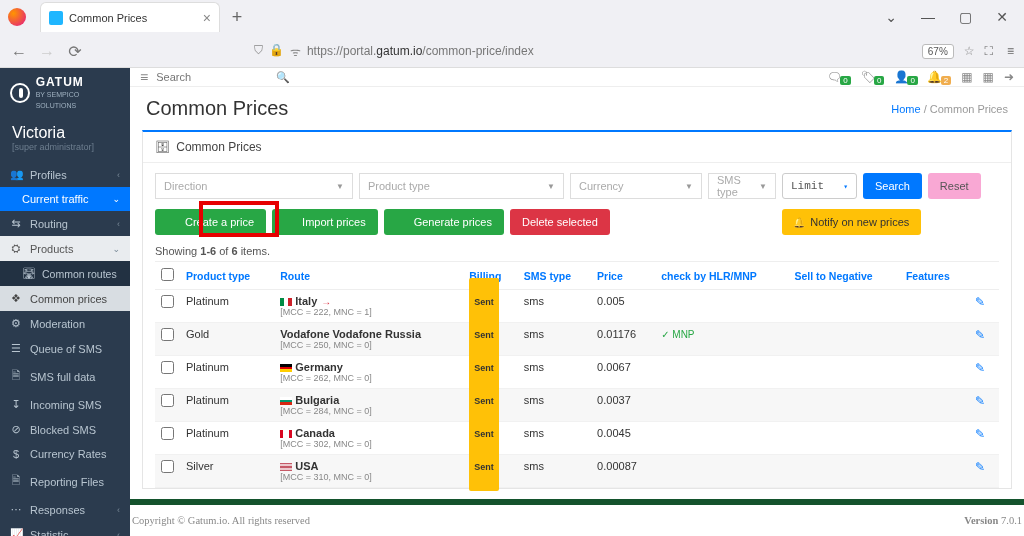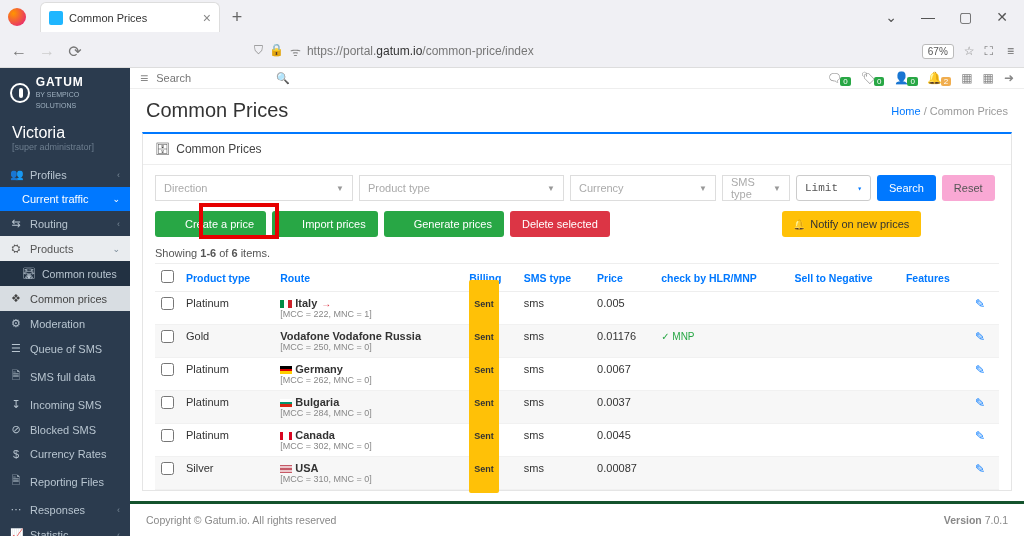--- a/index.html
+++ b/index.html
@@ -64,21 +64,21 @@
 .breadcrumb a { color: #0078ff; text-decoration: none; }
 
 .card { margin: 0 12px 10px; border: 1px solid #e5e5e5; border-top: 2px solid #0078ff; padding: 0; }
 .card-head { padding: 8px 12px; display: flex; align-items: center; gap: 6px; font-size: 12px; color: #444; border-bottom: 1px solid #eee; }
 
 .filters { display: flex; gap: 6px; padding: 10px 12px; }
 .sel { height: 26px; border: 1px solid #ddd; background: #fff; display: flex; align-items: center; padding: 0 8px; color: #aaa; font-size: 11px; position: relative; cursor: pointer; }
 .sel .caret { margin-left: auto; font-size: 8px; color: #999; }
 .sel.dir { width: 198px; }
 .sel.prod { width: 205px; }
-.sel.cur { width: 146px; }
+.sel.cur { width: 132px; }
 .sel.sms { width: 68px; }
 .sel.limit { width: 75px; border-color: #ccc; color: #555; border-radius: 3px; font-family: Liberation Mono, monospace; }
 .btn { height: 26px; padding: 0 12px; border: none; border-radius: 3px; color: #fff; font-size: 11px; cursor: pointer; display: inline-flex; align-items: center; }
 .btn.blue { background: #0078ff; }
 .btn.gray { background: #f9a8d4; color: #555; }
 
 .actions { display: flex; gap: 6px; padding: 0 12px 10px; position: relative; }
 .btn.green { background: #28a745; padding-left: 30px; }
 .btn.red { background: #dc3545; }
 .btn.yellow { background: #ffc107; color: #333; }
@@ -99,21 +99,21 @@
 .flag.it { background: linear-gradient(to right,#008c45 33%,#fff 33%,#fff 66%,#cd212a 66%); }
 .flag.de { background: linear-gradient(to bottom,#000 33%,#dd0000 33%,#dd0000 66%,#ffce00 66%); }
 .flag.bg { background: linear-gradient(to bottom,#fff 33%,#00966e 33%,#00966e 66%,#d62612 66%); }
 .flag.ca { background: linear-gradient(to right,#d80621 25%,#fff 25%,#fff 75%,#d80621 75%); }
 .flag.us { background: linear-gradient(to bottom,#b22234,#fff,#b22234,#fff,#b22234); position:relative; }
 .badge-sent { background: #ffc107; color: #333; font-size: 9px; padding: 19px 5px; border-radius: 2px; font-weight: 600; }
 .check-hlr { color: #28a745; font-size: 10px; }
 .edit-icon { color: #0078ff; font-size: 12px; cursor: pointer; }
 .arrow-link { color: #dc3545; font-size: 10px; margin-left: 4px; }
 
-.footer { margin-top: auto; padding: 10px 16px; border-top: 3px solid #14532d; display: flex; font-size: 10.5px; color: #888; }
+.footer { margin-top: auto; padding: 10px 2px; border-top: 6px solid #14532d; display: flex; font-size: 10.5px; color: #888; font-family: Liberation Serif, serif; }
 .footer .ver { margin-left: auto; }
 </style>
 </head>
 <body>
 
 <div class="browser-top">
   <div class="tabs-row">
     <div class="fx-logo"></div>
     <div class="tab">
       <div class="tab-favicon"></div>

